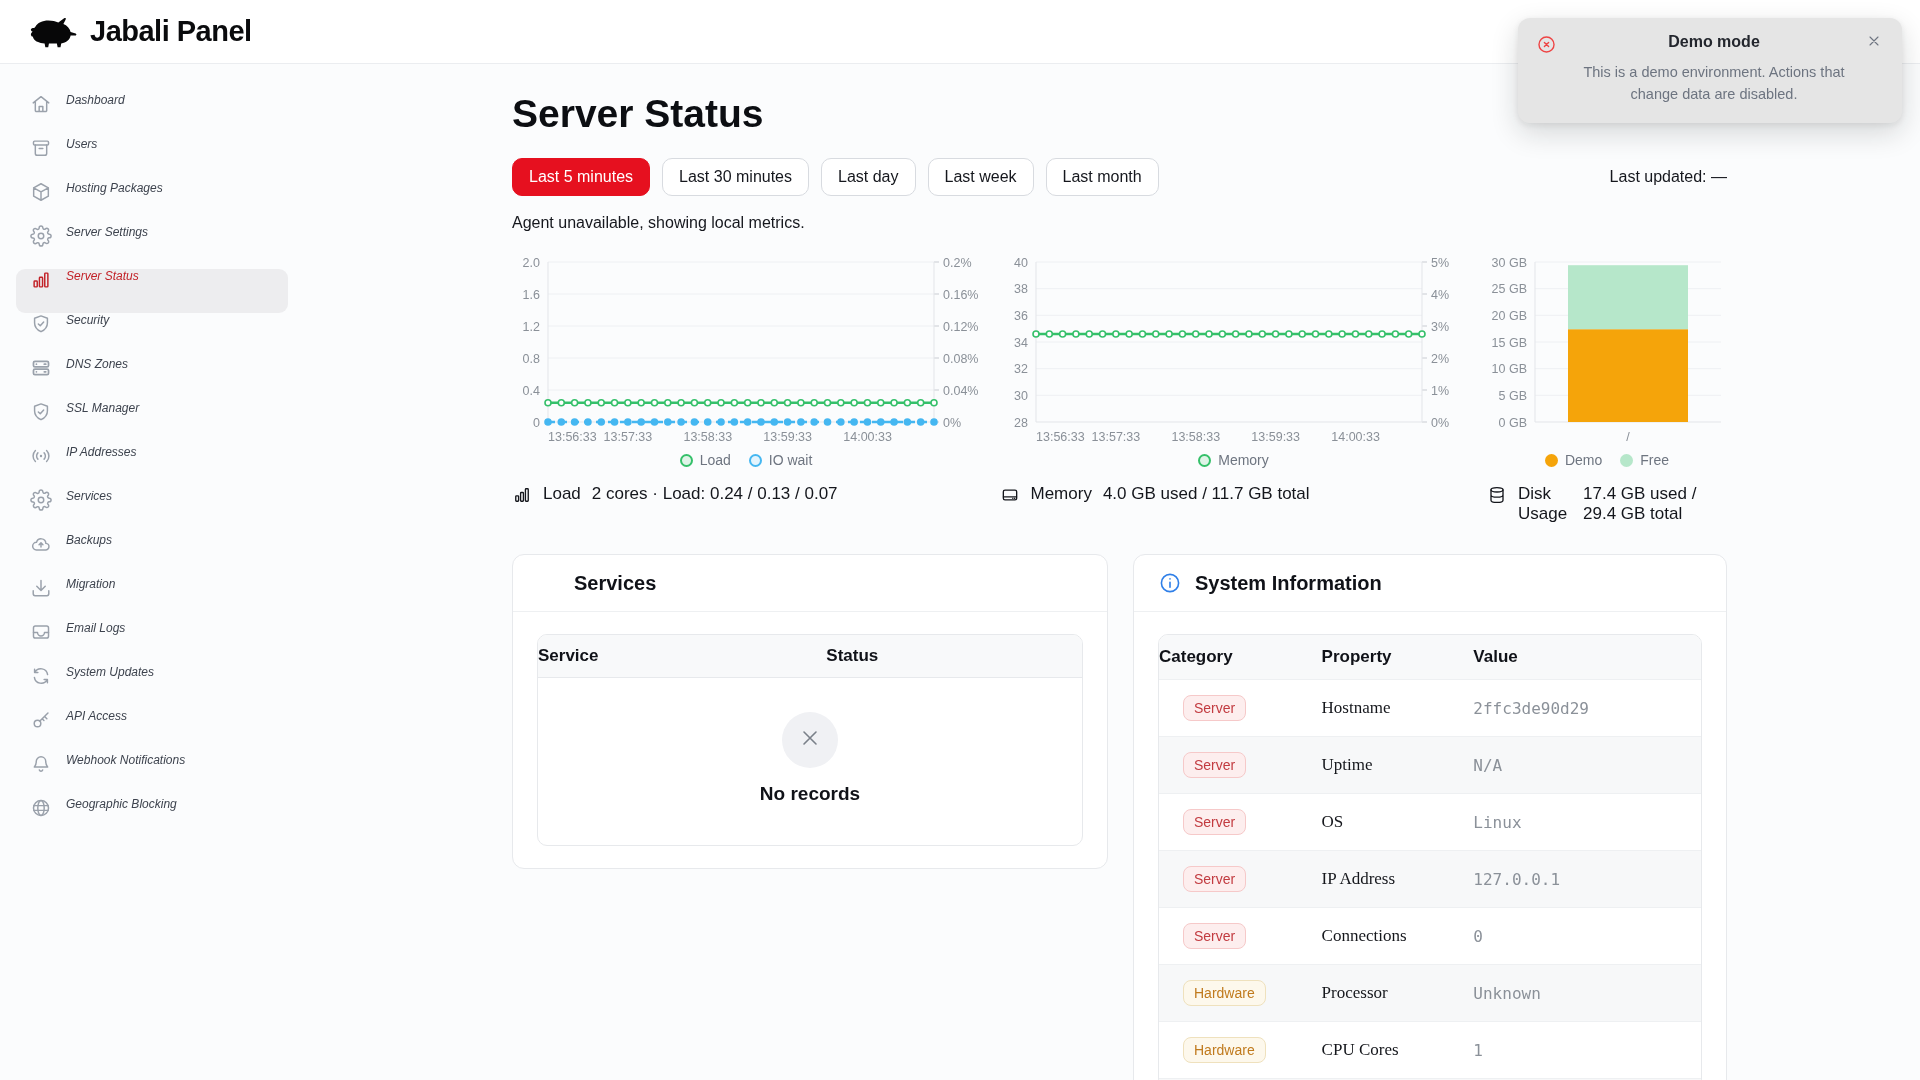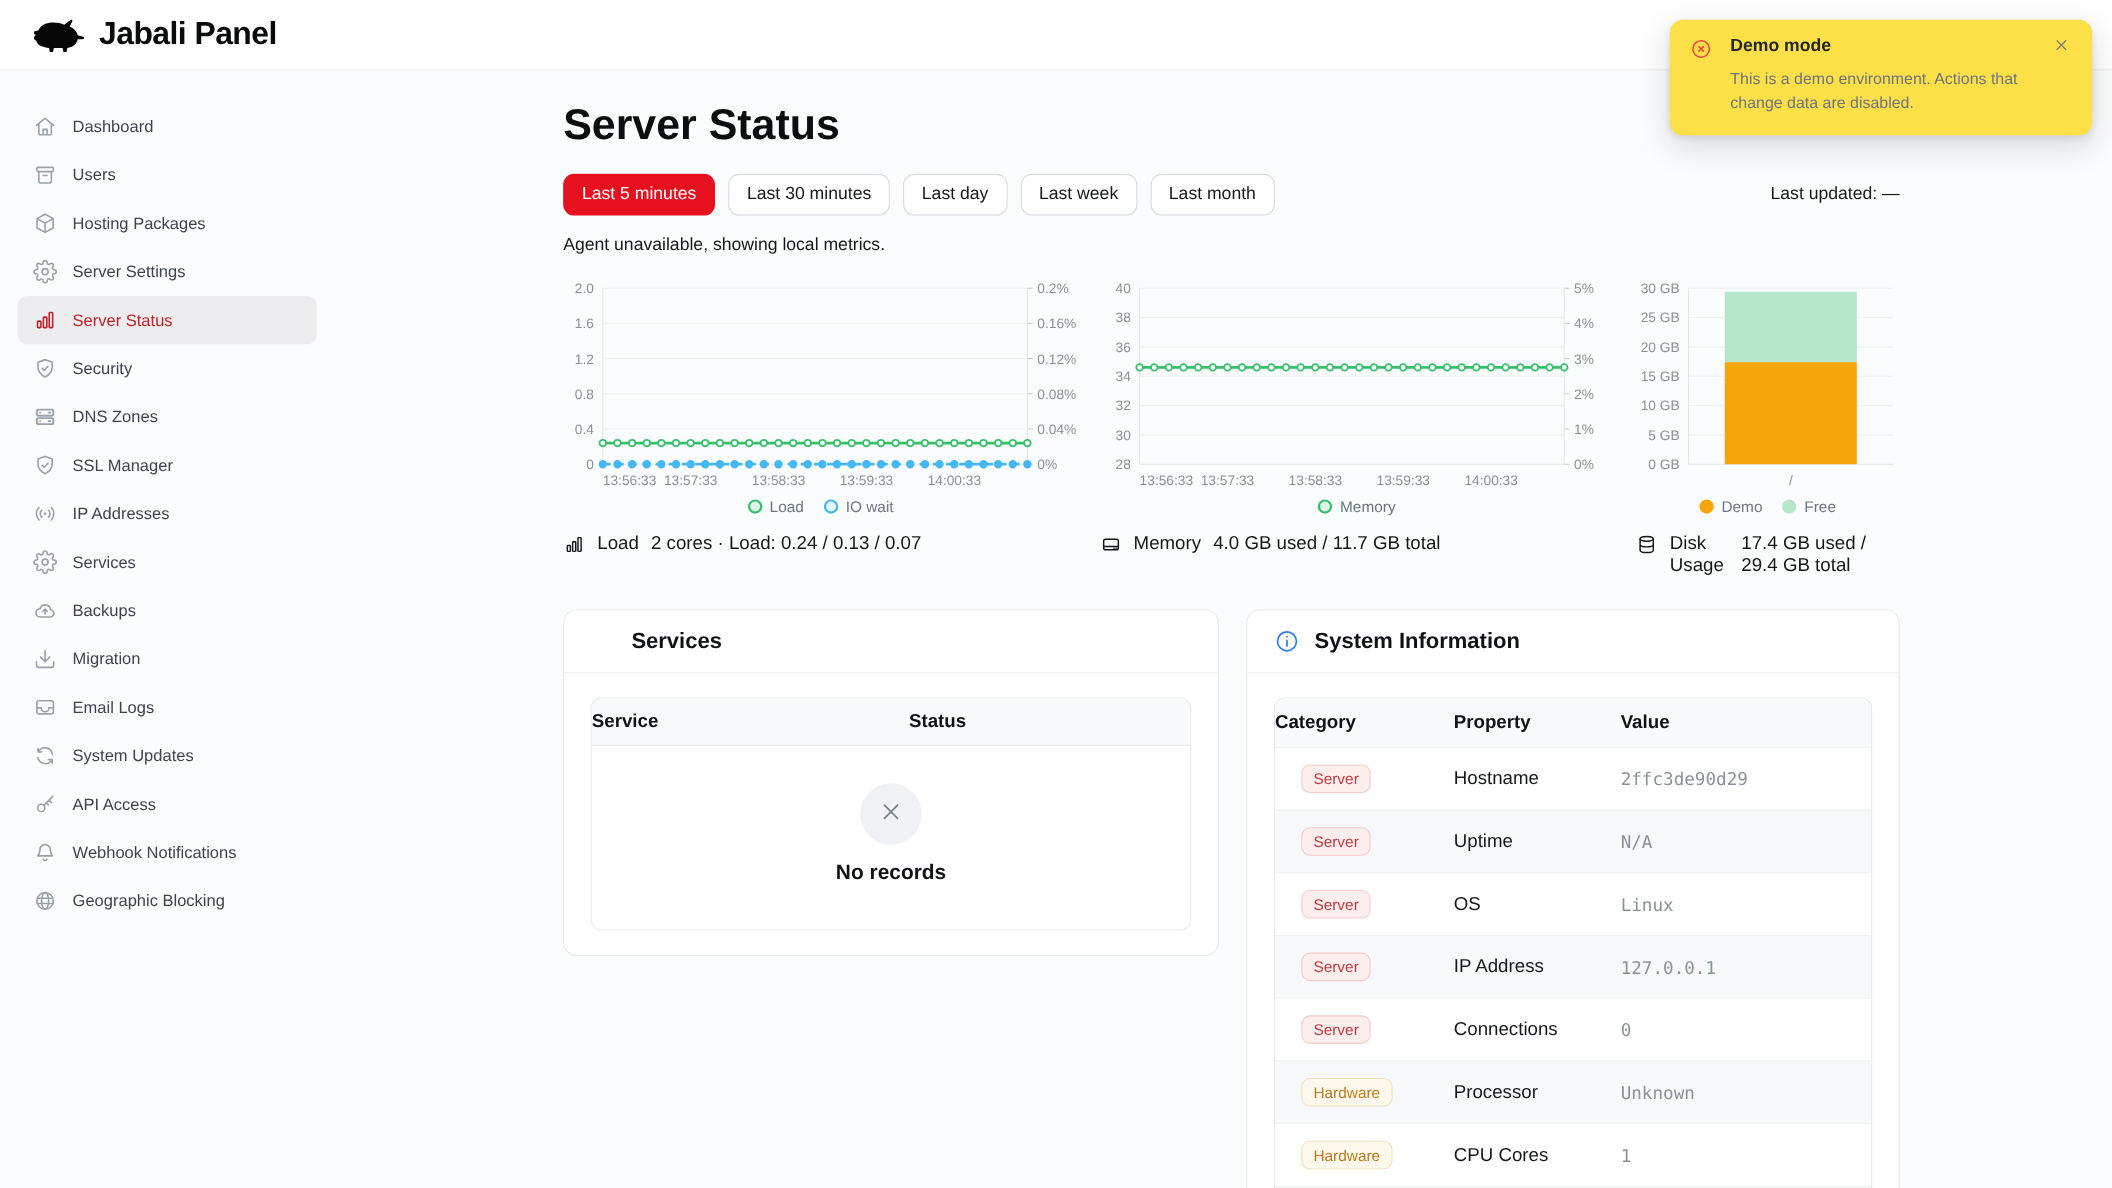--- a/index.html
+++ b/index.html
@@ -15,23 +15,23 @@
   .topbar {
     position: absolute; top: 0; left: 0; right: 0; height: 64px;
     background: #fff; border-bottom: 1px solid #ebedf0;
     display: flex; align-items: center; padding: 0 28px; z-index: 5;
   }
   .brand { display: flex; align-items: center; gap: 10px; font-size: 29px; font-weight: 800; letter-spacing: -0.5px; color: #0a0b0d; cursor: pointer; }
   .brand .boar { width: 52px; height: 36px; display: block; }
   
   .sidebar { position: absolute; top: 64px; left: 0; width: 300px; bottom: 0; padding-top: 29px; }
   .nav-item {
-    display: flex; align-items: center; gap: 14px; height: 44px;
+    display: flex; align-items: flex-start; gap: 14px; height: 44px;
     margin: 0 12px 0 16px; padding: 0 14px; border-radius: 9px;
-    font-size: 15px; color: #3d434e; cursor: pointer; white-space: nowrap;
+    font-size: 12px; color: #3d434e; cursor: pointer; white-space: nowrap; font-style: italic;
   }
   .nav-item .nav-ic { width: 22px; height: 22px; color: #9aa1ab; flex: none; display: flex; }
   .nav-item svg { width: 22px; height: 22px; }
   .nav-item.active { background: #ededef; color: #c22127; font-weight: 500; }
   .nav-item.active .nav-ic { color: #c22127; }
   
   .main { position: absolute; left: 512px; top: 64px; width: 1215px; }
   .page-title { margin: 28px 0 0 0; font-size: 39px; font-weight: 800; color: #0c0e12; }
   .controls-row { margin-top: 22px; display: flex; align-items: center; gap: 12px; }
   .range-btn {
@@ -77,27 +77,27 @@
   .empty-circle svg { width: 24px; height: 24px; }
   .empty-text { font-size: 19px; font-weight: 700; color: #101218; }
   .sys-col1 { width: 30%; padding-left: 24px; }
   .sys-col2 { width: 28%; }
   .sys-col3 { width: 42%; }
   .sys-thead > div { padding: 12px 0; }
   .sys-row { display: flex; align-items: center; height: 57px; border-top: 1px solid #eef0f2; font-size: 17px; }
   .sys-row.alt { background: #f7f8f9; }
   .sys-row.sliver { height: 10px; }
   .badge { display: inline-block; padding: 3px 10px; border-radius: 8px; font-size: 14px; line-height: 1.35; border: 1px solid transparent; }
-  .prop { color: #15171c; }
+  .prop { color: #15171c; font-family: Liberation Serif, serif; }
   .val { font-family: "DejaVu Sans Mono", "Liberation Mono", monospace; font-size: 16px; color: #8b9199; }
   
   .toast {
     position: absolute; top: 18px; right: 18px; width: 384px; z-index: 20;
-    background: #fde047; border-radius: 12px; box-shadow: 0 10px 28px rgba(20,22,26,.16), 0 2px 6px rgba(20,22,26,.08);
-    padding: 15px 18px 17px; display: grid; grid-template-columns: 26px 1fr 18px; column-gap: 11px;
+    background: #e5e5e5; border-radius: 12px; box-shadow: 0 10px 28px rgba(20,22,26,.16), 0 2px 6px rgba(20,22,26,.08);
+    padding: 15px 18px 17px; display: grid; grid-template-columns: 26px 1fr 18px; column-gap: 11px; text-align: center;
   }
   .toast .t-ic { width: 21px; height: 21px; color: #ee4444; margin-top: 1px; display: flex; }
   .toast .t-ic svg { width: 21px; height: 21px; }
   .toast-title { font-size: 16px; font-weight: 600; color: #23262d; grid-column: 2; }
   .toast-body { grid-column: 2; margin-top: 7px; font-size: 14.5px; color: #6d7480; line-height: 1.5; }
   .toast-close { grid-column: 3; grid-row: 1; color: #6d7480; cursor: pointer; width: 16px; height: 16px; display: flex; }
   .toast-close svg { width: 16px; height: 16px; }
   .chart-svg { display: block; }
 </style>
 </head>

